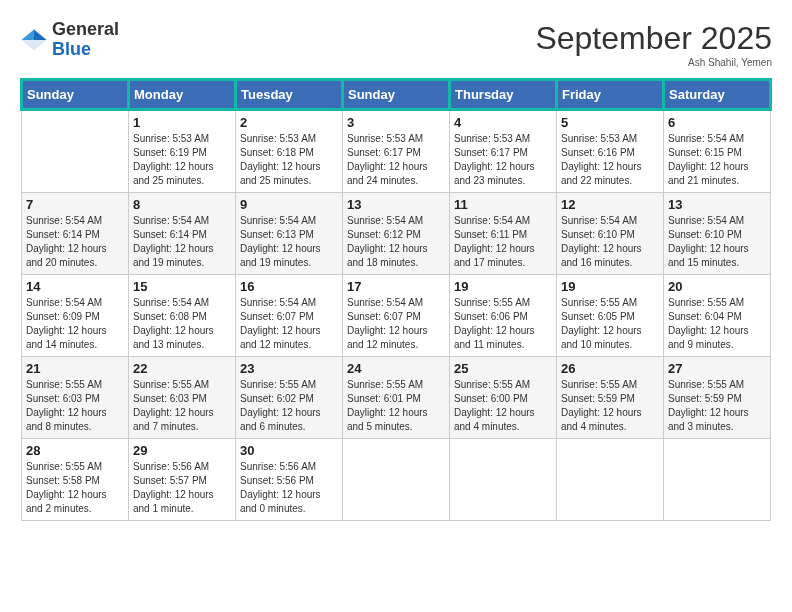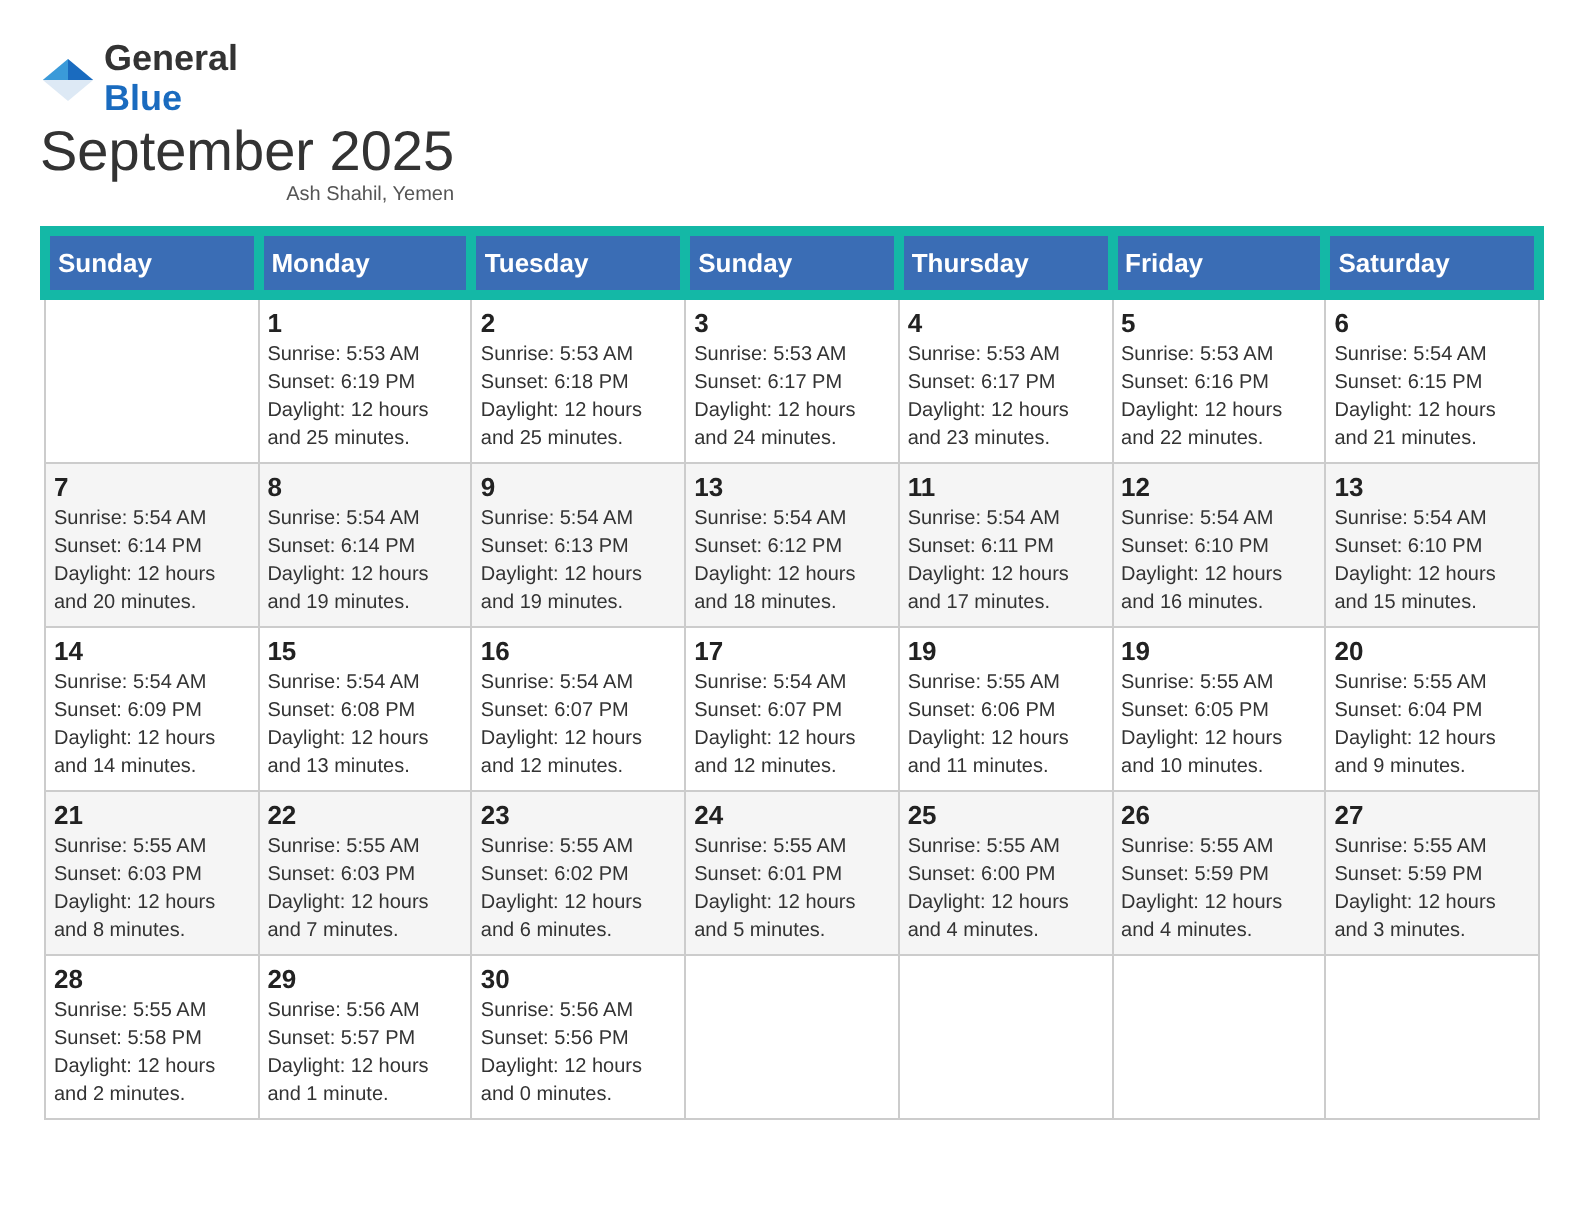--- a/index.html
+++ b/index.html
@@ -8,21 +8,20 @@
       background: #fff;
       width: 792px;
       min-height: 612px;
       padding: 20px;
     }
     .header {
       display: flex;
       justify-content: space-between;
       align-items: flex-start;
       margin-bottom: 10px;
-      flex-direction: column;
     }
     .logo {
       display: flex;
       align-items: center;
       gap: 4px;
     }
     .logo-text {
       font-size: 18px;
       font-weight: bold;
       line-height: 1.1;
@@ -30,41 +29,41 @@
     .logo-text .general { color: #333; }
     .logo-text .blue { color: #1a6bbf; margin-top: 32px; }
     .logo-icon {
       width: 28px;
       height: 28px;
     }
     .title-block {
       text-align: right;
     }
     .month-year {
-      font-size: 28px;
+      font-size: 32px;
       color: #333;
       font-weight: normal;
     }
     .location {
       font-size: 10px;
       color: #555;
     }
     .calendar {
       width: 100%;
       border-collapse: collapse;
       font-size: 11px;
     }
     .calendar th {
       background: #3a6db5;
       color: #fff;
       padding: 6px 4px;
       text-align: left;
       font-size: 13px;
       font-weight: bold;
-      border: 5px solid #14b8a6;
+      border: 3px solid #14b8a6;
     }
     .calendar td {
       border: 1px solid #ccc;
       vertical-align: top;
       padding: 4px;
       width: calc(100% / 7);
       min-height: 80px;
       background: #fff;
     }
     .calendar tr:nth-child(even) td {

